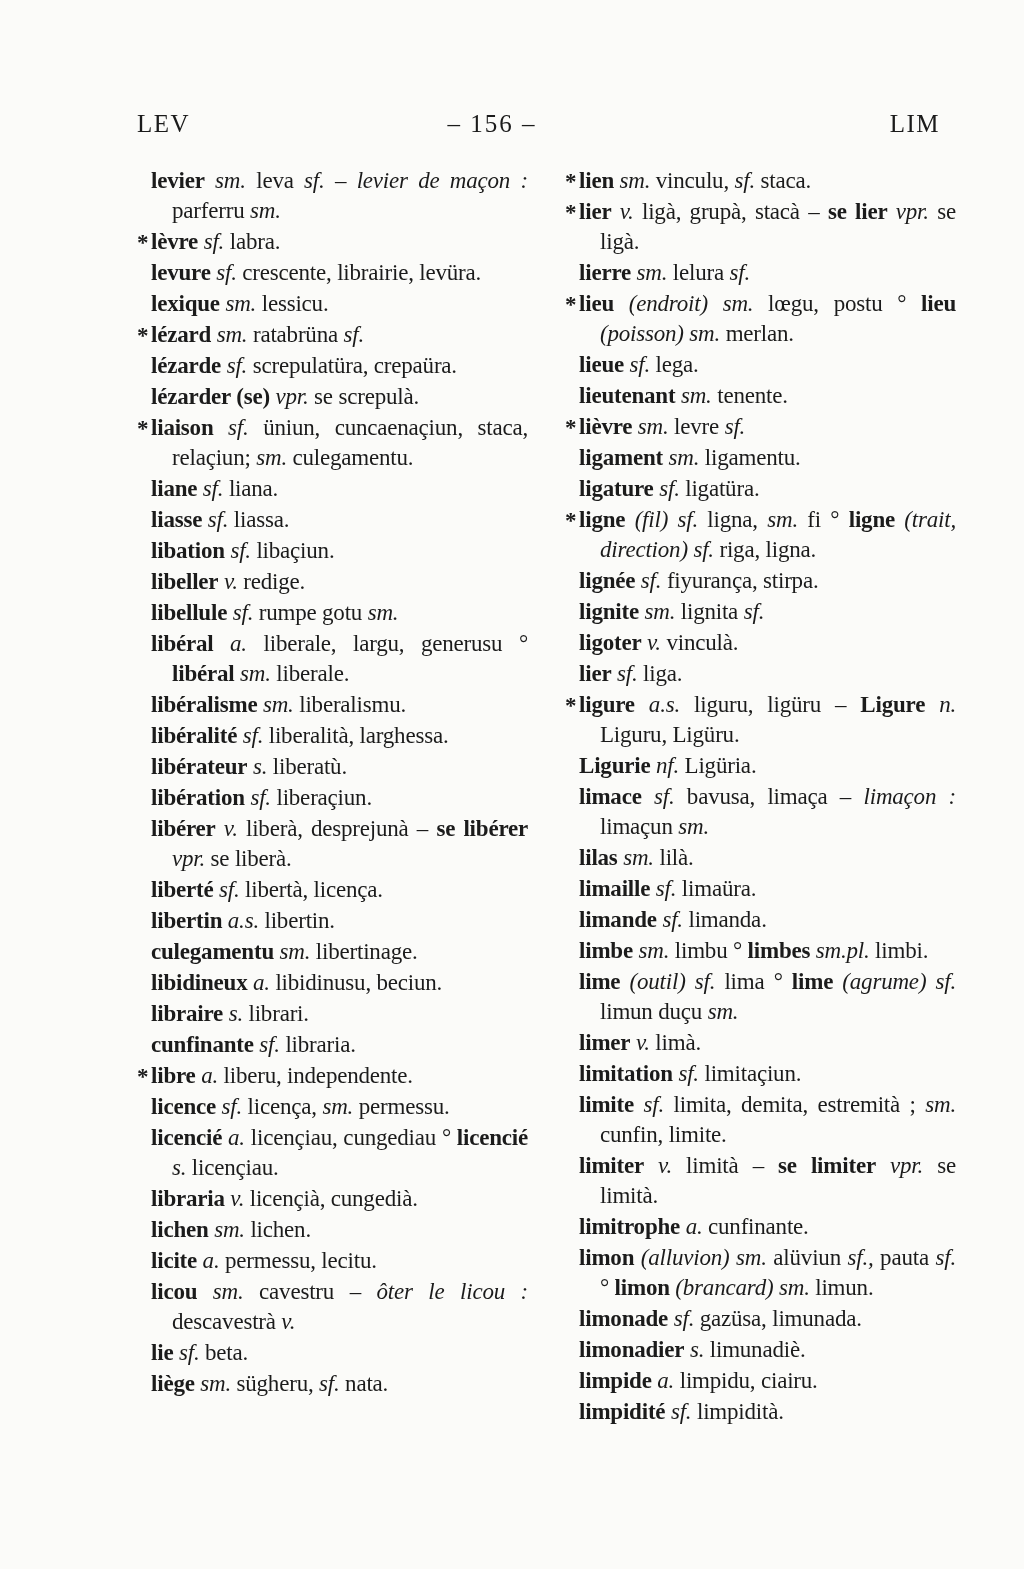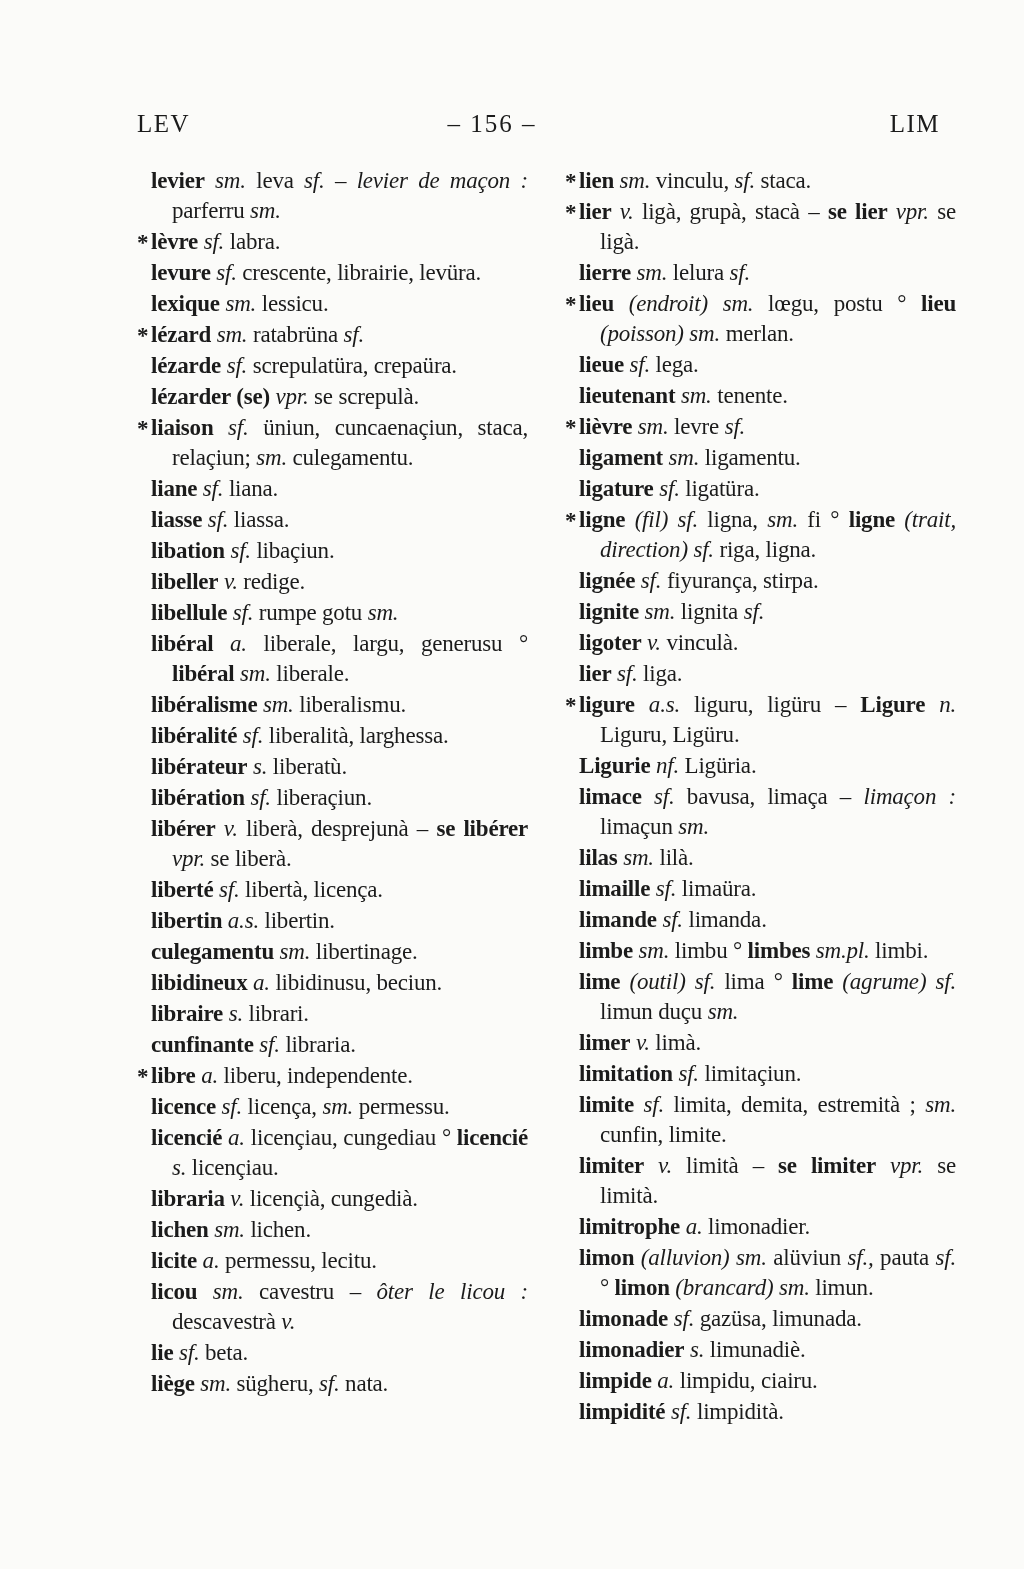--- a/index.html
+++ b/index.html
@@ -147,21 +147,21 @@
         <div class="entry"><span class="seg-b">limace</span><span class="seg-i"> sf.</span><span class="seg-r"> bavusa, limaça – </span><span class="seg-i">limaçon :</span><span class="seg-r"> limaçun </span><span class="seg-i">sm.</span></div>
         <div class="entry"><span class="seg-b">lilas</span><span class="seg-i"> sm.</span><span class="seg-r"> lilà.</span></div>
         <div class="entry"><span class="seg-b">limaille</span><span class="seg-i"> sf.</span><span class="seg-r"> limaüra.</span></div>
         <div class="entry"><span class="seg-b">limande</span><span class="seg-i"> sf.</span><span class="seg-r"> limanda.</span></div>
         <div class="entry"><span class="seg-b">limbe</span><span class="seg-i"> sm.</span><span class="seg-r"> limbu ° </span><span class="seg-b">limbes</span><span class="seg-i"> sm.pl.</span><span class="seg-r"> limbi.</span></div>
         <div class="entry"><span class="seg-b">lime</span><span class="seg-i"> (outil) sf.</span><span class="seg-r"> lima ° </span><span class="seg-b">lime</span><span class="seg-i"> (agrume) sf.</span><span class="seg-r"> limun duçu </span><span class="seg-i">sm.</span></div>
         <div class="entry"><span class="seg-b">limer</span><span class="seg-i"> v.</span><span class="seg-r"> limà.</span></div>
         <div class="entry"><span class="seg-b">limitation</span><span class="seg-i"> sf.</span><span class="seg-r"> limitaçiun.</span></div>
         <div class="entry"><span class="seg-b">limite</span><span class="seg-i"> sf.</span><span class="seg-r"> limita, demita, estremità ; </span><span class="seg-i">sm.</span><span class="seg-r"> cunfin, limite.</span></div>
         <div class="entry"><span class="seg-b">limiter</span><span class="seg-i"> v.</span><span class="seg-r"> limità – </span><span class="seg-b">se limiter</span><span class="seg-i"> vpr.</span><span class="seg-r"> se limità.</span></div>
-        <div class="entry"><span class="seg-b">limitrophe</span><span class="seg-i"> a.</span><span class="seg-r"> limonadier.</span></div>
+        <div class="entry"><span class="seg-b">limitrophe</span><span class="seg-i"> a.</span><span class="seg-r"> cunfinante.</span></div>
         <div class="entry"><span class="seg-b">limon</span><span class="seg-i"> (alluvion) sm.</span><span class="seg-r"> alüviun </span><span class="seg-i">sf.,</span><span class="seg-r"> pauta </span><span class="seg-i">sf.</span><span class="seg-r"> ° </span><span class="seg-b">limon</span><span class="seg-i"> (brancard) sm.</span><span class="seg-r"> limun.</span></div>
         <div class="entry"><span class="seg-b">limonade</span><span class="seg-i"> sf.</span><span class="seg-r"> gazüsa, limunada.</span></div>
         <div class="entry"><span class="seg-b">limonadier</span><span class="seg-i"> s.</span><span class="seg-r"> limunadiè.</span></div>
         <div class="entry"><span class="seg-b">limpide</span><span class="seg-i"> a.</span><span class="seg-r"> limpidu, ciairu.</span></div>
         <div class="entry"><span class="seg-b">limpidité</span><span class="seg-i"> sf.</span><span class="seg-r"> limpidità.</span></div>
       </div>
   </div>
 
 </div>
 

